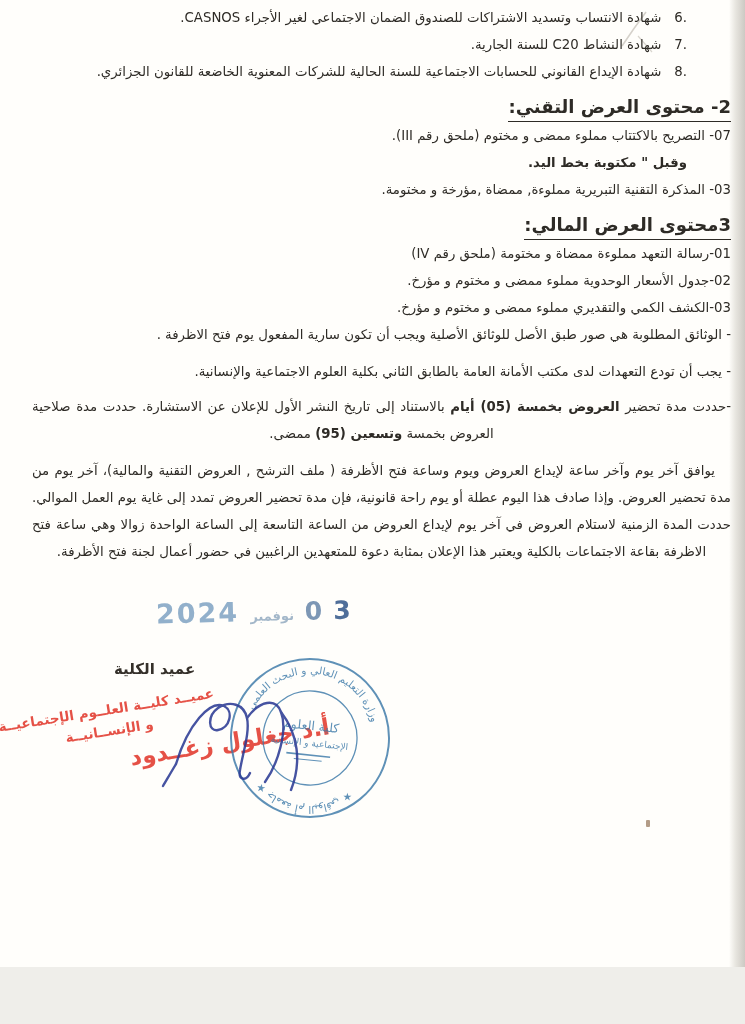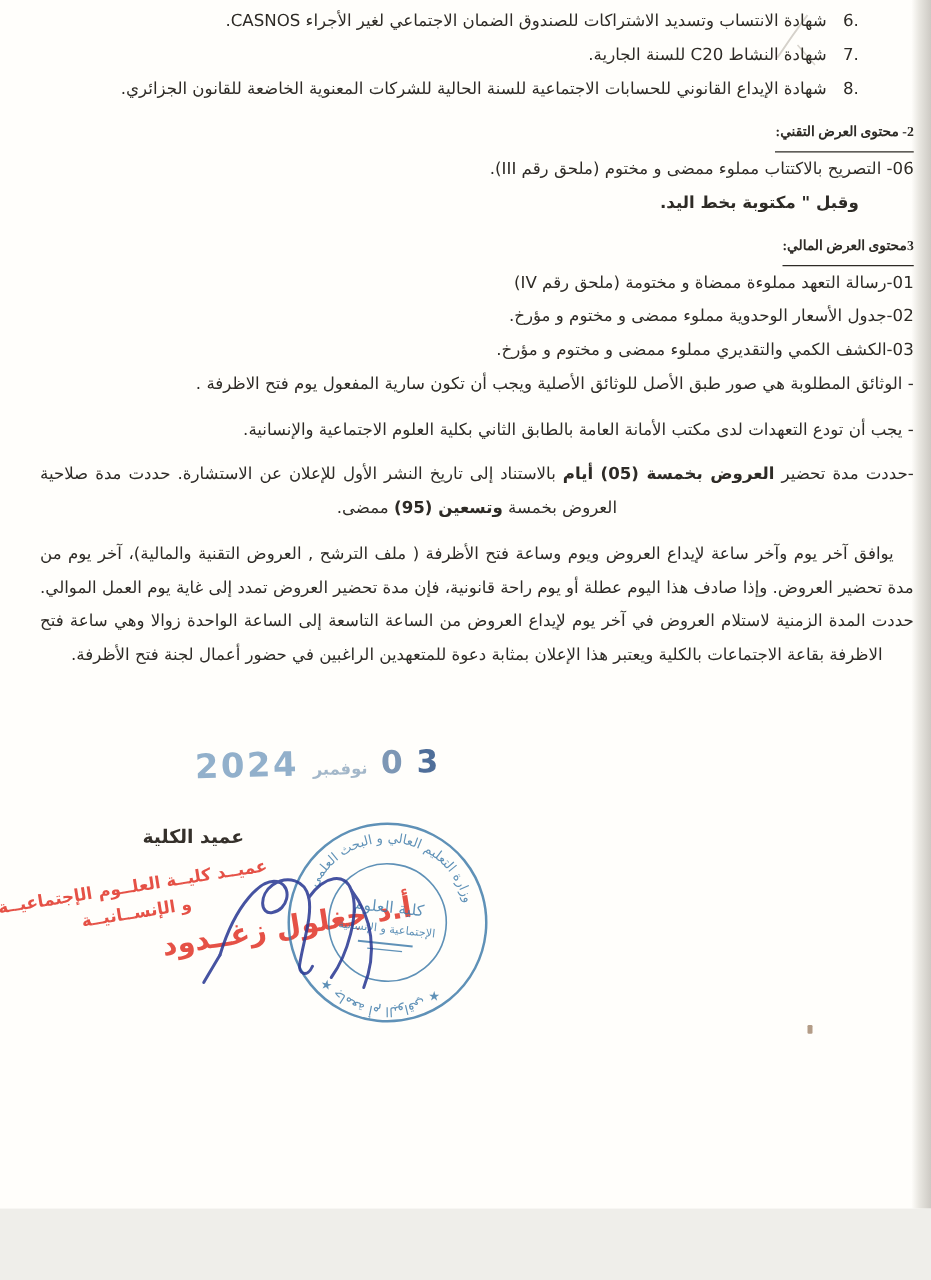--- a/index.html
+++ b/index.html
@@ -7,21 +7,21 @@
     position:relative;width:745px;height:967px;margin:0 auto;
     background:#fffefb;overflow:hidden;
     font-family:"DejaVu Sans",sans-serif;color:#2e2b26;
   }
   .edge-right{position:absolute;top:0;right:0;width:16px;height:100%;
     background:linear-gradient(to left,#ccc9c3,#e8e6e0 60%,rgba(255,255,255,0));}
   .content{position:absolute;top:4px;right:14px;left:32px;direction:rtl;
     font-size:13.3px;line-height:27px;}
   .aitem{padding-right:44px;}
   .amarker{display:inline-block;direction:ltr;margin-left:13px;}
-  .heading{font-weight:bold;font-size:11px;margin-top:8px;font-family:Liberation Serif, serif;}
+  .heading{font-weight:bold;font-size:18px;margin-top:8px;}
   .heading .hline{display:inline-block;border-bottom:1.4px solid #2e2b26;padding-bottom:1px;}
   .subitem{}
   .cont-line{padding-right:44px;font-weight:bold;}
   .b{font-weight:bold;}
   .notes-gap{margin-top:10px;}
   .para1{margin-top:8px;text-align:justify;text-align-last:center;}
   .para2{margin-top:10px;text-align:justify;text-align-last:center;text-indent:16px;}
   
   .date-stamp{position:absolute;left:156px;top:596px;display:flex;direction:ltr;
     align-items:baseline;gap:11px;transform:rotate(-1.5deg);font-weight:bold;}
@@ -66,22 +66,23 @@
     <div class="aitem">
       <span class="amarker">7.</span><span>شهادة النشاط C20 للسنة الجارية.</span>
     </div>
     <div class="aitem">
       <span class="amarker">8.</span><span>شهادة الإيداع القانوني للحسابات الاجتماعية للسنة الحالية للشركات المعنوية الخاضعة للقانون الجزائري.</span>
     </div>
 
     <div class="heading">
       <span class="hline">2- محتوى العرض التقني:</span>
     </div>
-    <div class="subitem">06- التصريح بالاكتتاب مملوء ممضى و مختوم (ملحق رقم III).</div>
+    <div class="subitem">07- التصريح بالاكتتاب مملوء ممضى و مختوم (ملحق رقم III).</div>
     <div class="cont-line">وقبل " مكتوبة بخط اليد.</div>
+    <div class="subitem">03- المذكرة التقنية التبريرية مملوءة, ممضاة ,مؤرخة و مختومة.</div>
 
     <div class="heading">
       <span class="hline">3محتوى العرض المالي:</span>
     </div>
     <div class="subitem">01-رسالة التعهد مملوءة ممضاة و مختومة (ملحق رقم IV)</div>
     <div class="subitem">02-جدول الأسعار الوحدوية مملوء ممضى و مختوم و مؤرخ.</div>
     <div class="subitem">03-الكشف الكمي والتقديري مملوء ممضى و مختوم و مؤرخ.</div>
 
     <div class="subitem">- الوثائق المطلوبة هي صور طبق الأصل للوثائق الأصلية ويجب أن تكون سارية المفعول يوم فتح الاظرفة .</div>
     <div class="subitem notes-gap">- يجب أن تودع التعهدات لدى مكتب الأمانة العامة بالطابق الثاني بكلية العلوم الاجتماعية والإنسانية.</div>

